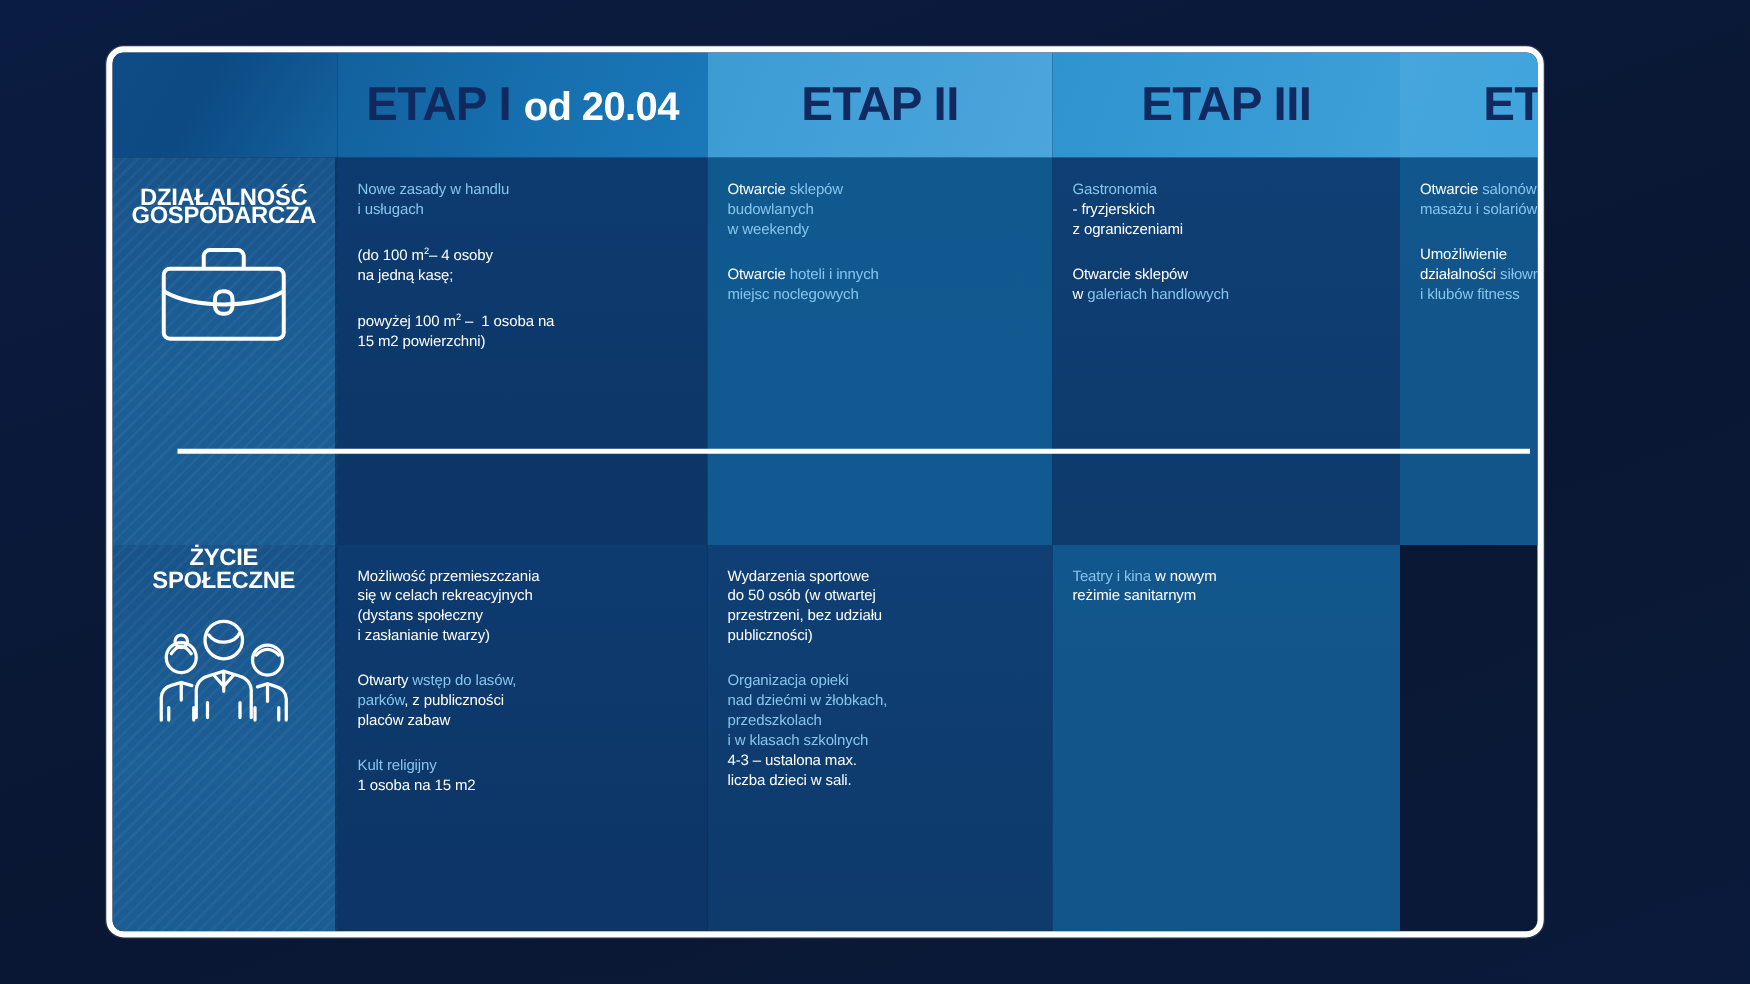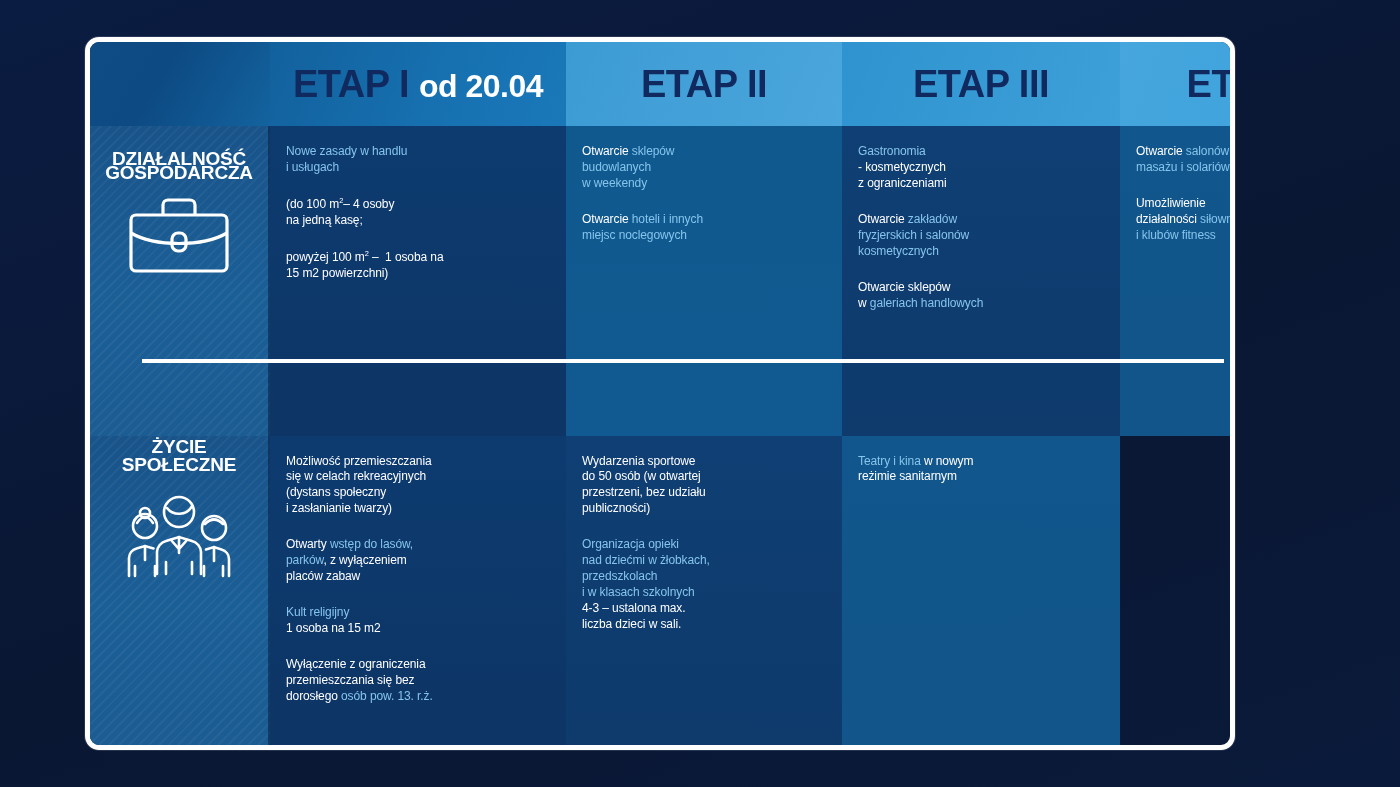--- a/index.html
+++ b/index.html
@@ -187,22 +187,21 @@
         <div class="blk"><span class="wt">(do 100 m<sup>2</sup>– 4 osoby</span><br><span class="wt">na jedną kasę;</span></div>
         <div class="blk"><span class="wt">powyżej 100 m<sup>2</sup> –&nbsp; 1 osoba na</span><br><span class="wt">15 m2 powierzchni)</span></div>
       </div>
 
       <div class="cell c2 row-top">
         <div class="blk"><span class="wt">Otwarcie </span><span class="lt">sklepów</span><br><span class="lt">budowlanych</span><br><span class="lt">w weekendy</span></div>
         <div class="blk"><span class="wt">Otwarcie </span><span class="lt">hoteli i innych</span><br><span class="lt">miejsc noclegowych</span></div>
       </div>
 
       <div class="cell c3 row-top">
-        <div class="blk"><span class="lt">Gastronomia</span><br><span class="wt">- kosmetycznych</span><br><span class="wt">z ograniczeniami</span></div>
-        <div class="blk"><span class="wt">Otwarcie </span><span class="lt">zakładów</span><br><span class="lt">fryzjerskich i salonów</span><br><span class="lt">kosmetycznych</span></div>
+        <div class="blk"><span class="lt">Gastronomia</span><br><span class="wt">- fryzjerskich</span><br><span class="wt">z ograniczeniami</span></div>
         <div class="blk"><span class="wt">Otwarcie sklepów</span><br><span class="wt">w </span><span class="lt">galeriach handlowych</span></div>
       </div>
 
       <div class="cell c4 row-top">
         <div class="blk"><span class="wt">Otwarcie </span><span class="lt">salonów</span><br><span class="lt">masażu i solariów</span></div>
         <div class="blk"><span class="wt">Umożliwienie</span><br><span class="wt">działalności </span><span class="lt">siłowni</span><br><span class="lt">i klubów fitness</span></div>
       </div>
 
       <div class="side side-2">
         <div class="side-label">ŻYCIE</div>
@@ -222,23 +221,22 @@
             <path d="M86 34 q9 -9 18 0"></path>
             <path d="M110 86 v-17 a10 10 0 0 0 -7.5 -9.5 L95 57 l-8 2.5"></path>
             <path d="M95 57 v14"></path>
             <path d="M16 86 v-10 M36 86 v-10 M104 86 v-10 M85 86 v-10 M47 84 v-12 M73 84 v-12"></path>
           </svg>
         </div>
       </div>
 
       <div class="cell c1 row-bot">
         <div class="blk"><span class="wt">Możliwość przemieszczania</span><br><span class="wt">się w celach rekreacyjnych</span><br><span class="wt">(dystans społeczny</span><br><span class="wt">i zasłanianie twarzy)</span></div>
-        <div class="blk"><span class="wt">Otwarty </span><span class="lt">wstęp do lasów,</span><br><span class="lt">parków</span><span class="wt">, z wyłączeniem</span><br><span class="wt">placów zabaw</span></div>
+        <div class="blk"><span class="wt">Otwarty </span><span class="lt">wstęp do lasów,</span><br><span class="lt">parków</span><span class="wt">, z publiczności</span><br><span class="wt">placów zabaw</span></div>
         <div class="blk"><span class="lt">Kult religijny</span><br><span class="wt">1 osoba na 15 m2</span></div>
-        <div class="blk"><span class="wt">Wyłączenie z ograniczenia</span><br><span class="wt">przemieszczania się bez</span><br><span class="wt">dorosłego </span><span class="lt">osób pow. 13. r.ż.</span></div>
       </div>
 
 
       <div class="cell c3 row-bot">
         <div class="blk"><span class="wt">Wydarzenia sportowe</span><br><span class="wt">do 50 osób (w otwartej</span><br><span class="wt">przestrzeni, bez udziału</span><br><span class="wt">publiczności)</span></div>
         <div class="blk"><span class="lt">Organizacja opieki</span><br><span class="lt">nad dziećmi w żłobkach,</span><br><span class="lt">przedszkolach</span><br><span class="lt">i w klasach szkolnych</span><br><span class="wt">4-3 – ustalona max.</span><br><span class="wt">liczba dzieci w sali.</span></div>
       </div>
 
       <div class="cell c4 row-bot">
         <div class="blk"><span class="lt">Teatry i kina </span><span class="wt">w nowym</span><br><span class="wt">reżimie sanitarnym</span></div>

